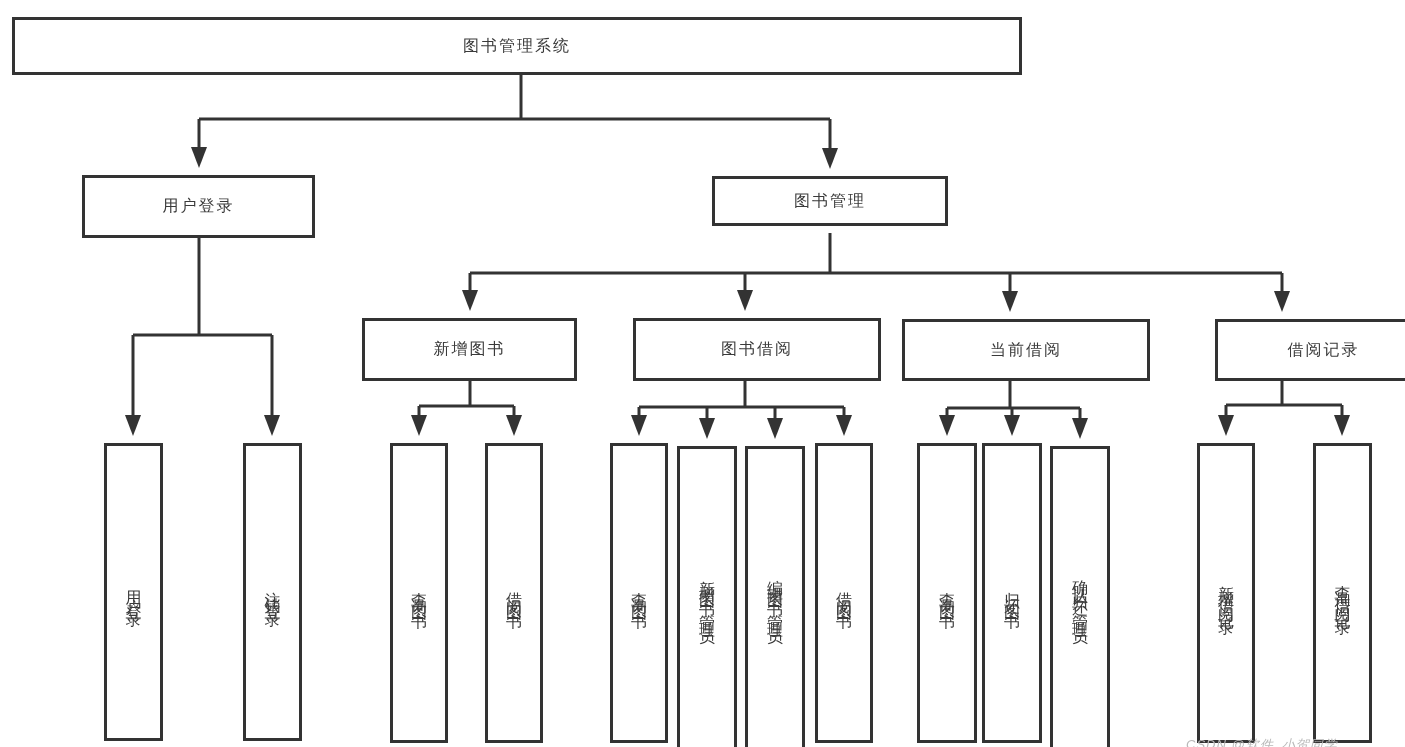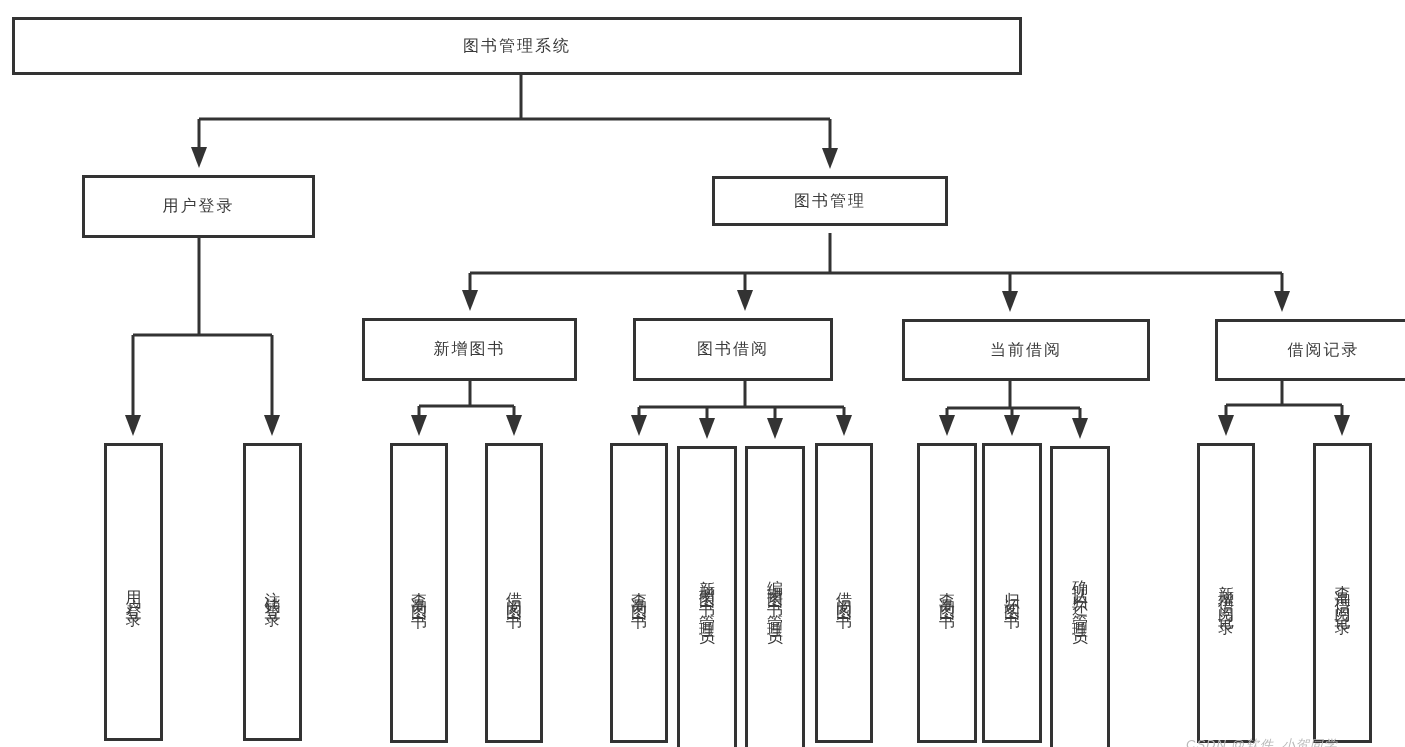--- a/index.html
+++ b/index.html
@@ -114,21 +114,21 @@
       <path d="M1342 405 V424" stroke="#333333" stroke-width="3" fill="none"></path>
       <polygon points="1334,415 1350,415 1342,436" fill="#333333"></polygon>
     </svg>
 
   <div class="hbox" style="left:12px;top:11px;width:1010px;height:58px">图书管理系统</div>
 
   <div class="hbox" style="left:82px;top:169px;width:233px;height:63px">用户登录</div>
   <div class="hbox" style="left:712px;top:170px;width:236px;height:50px">图书管理</div>
 
   <div class="hbox" style="left:362px;top:312px;width:215px;height:63px">新增图书</div>
-  <div class="hbox" style="left:633px;top:312px;width:200px;height:63px">图书借阅</div>
+  <div class="hbox" style="left:633px;top:312px;width:248px;height:63px">图书借阅</div>
   <div class="hbox" style="left:902px;top:313px;width:248px;height:62px">当前借阅</div>
   <div class="hbox" style="left:1215px;top:313px;width:217px;height:62px">借阅记录</div>
 
   <div class="vbox" style="left:104px;top:437px;width:59px;height:298px">
     <span class="vtext">用户登录</span>
   </div>
   <div class="vbox" style="left:243px;top:437px;width:59px;height:298px">
     <span class="vtext">注销登录</span>
   </div>
 

